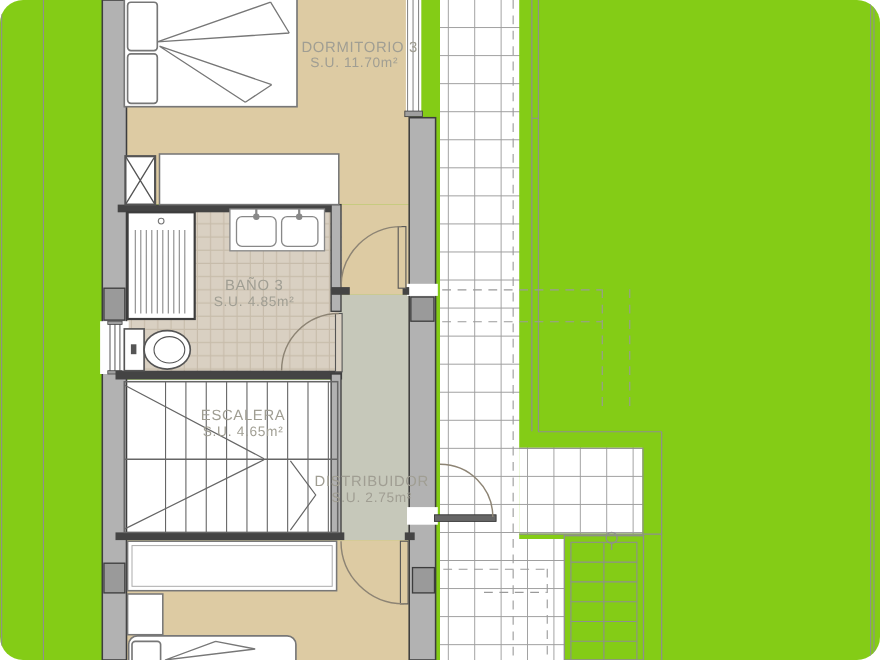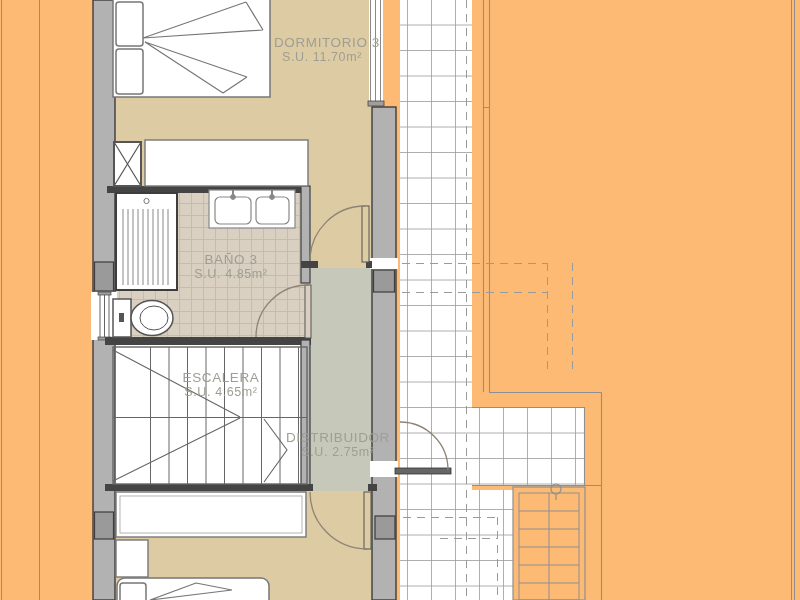--- a/index.html
+++ b/index.html
@@ -1,17 +1,17 @@
 <!DOCTYPE html>
 <html><head>
 <meta charset="utf-8">
 <style>
   html,body{margin:0;padding:0;background:#ffffff;}
-  .stage{position:relative;width:800px;height:600px;background:#fdba74;overflow:hidden;
-         font-family:"Liberation Sans",sans-serif;}
+  .stage{position:relative;width:800px;height:600px;background:#84cc16;overflow:hidden;
+         font-family:"Liberation Sans",sans-serif;border-radius:21px;}
   svg{display:block;}
   text{font-family:"Liberation Sans",sans-serif;fill:#a09e93;letter-spacing:0.6px;}
   .room-label{font-size:13.5px;}
   .area-label{font-size:12.5px;}
 </style>
 </head>
 <body>
 
 <div class="stage">
 <svg width="800" height="600" viewBox="0 0 800 600">

